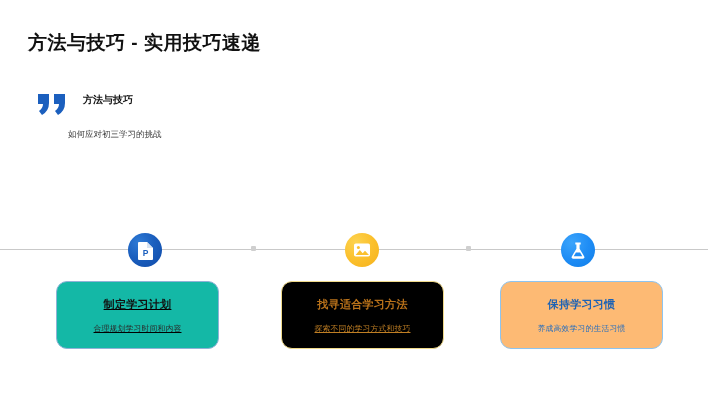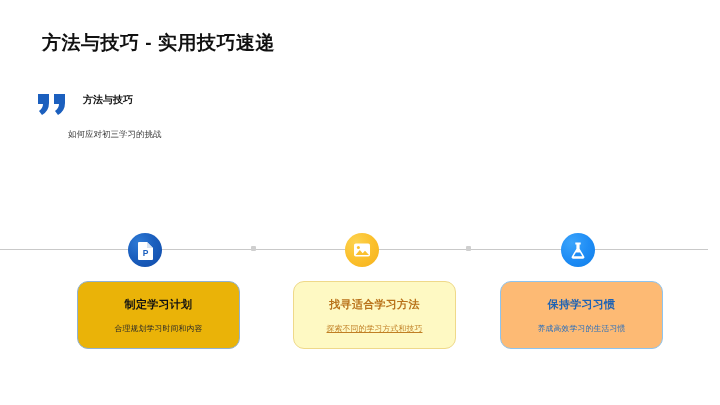--- a/index.html
+++ b/index.html
@@ -12,21 +12,21 @@
     height: 405px;
     position: relative;
     overflow: hidden;
     font-family: "Liberation Sans", "DejaVu Sans", sans-serif;
     -webkit-font-smoothing: antialiased;
   }
 
   
   .slide-title {
     position: absolute;
-    left: 42px;
+    left: 28px;
     top: 30px;
     font-size: 19px;
     font-weight: bold;
     color: #111111;
     letter-spacing: 0.5px;
     white-space: nowrap;
   }
 
   
   .quote-block {
@@ -115,30 +115,31 @@
     font-weight: bold;
     letter-spacing: 0.3px;
     margin-bottom: 11px;
   }
   .card-sub {
     font-size: 7.8px;
     letter-spacing: 0.2px;
   }
 
   .card-1 {
-    left: 77px;
-    background: #eab308;
+    left: 56px;
+    background: #14b8a6;
     border-color: #8fb2d6;
+    text-decoration: underline;
   }
   .card-1 .card-title { color: #111111; }
   .card-1 .card-sub   { color: #2a2a2a; }
 
   .card-2 {
-    left: 293px;
-    background: #fef9c3;
+    left: 281px;
+    background: #000000;
     border-color: #efd98a;
     justify-content: center;
   }
   .card-2 .card-title { color: #b9721a; }
   .card-2 .card-sub   { color: #c07f24; text-decoration: underline; }
 
   .card-3 {
     left: 500px;
     background: #fdba74;
     border-color: #8ec4ef;

